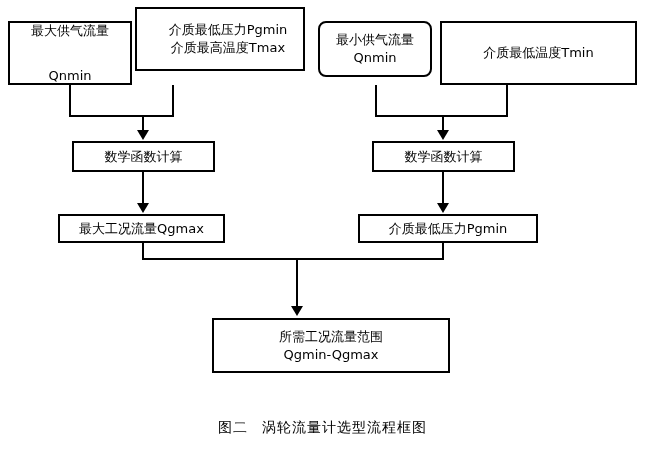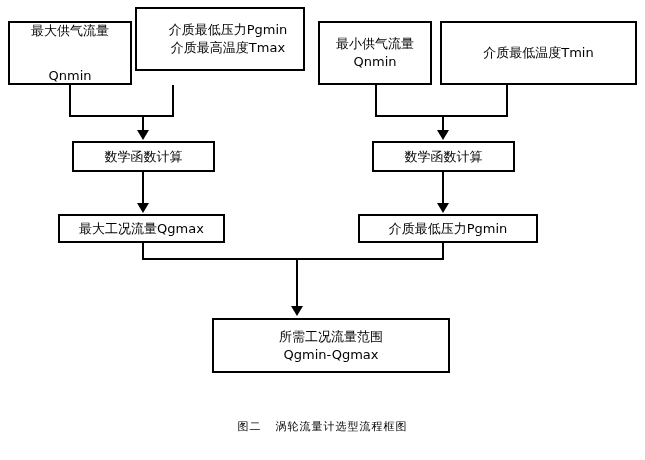--- a/index.html
+++ b/index.html
@@ -28,21 +28,21 @@
     color: #000000;
     line-height: 1.35;
     z-index: 3;
   }
   .node .ln {
     display: block;
     white-space: nowrap;
   }
   .t1 { left: 8px;   top: 21px;  width: 124px; height: 64px; font-size: 13px; gap: 27px; }
   .t2 { left: 135px; top: 7px;  width: 170px; height: 64px; font-size: 13px; padding-left: 16px; }
-  .t3 { left: 318px; top: 21px;  width: 114px; height: 64px; font-size: 13px; }
+  .t3 { left: 318px; top: 21px;  width: 114px; height: 56px; font-size: 13px; border-radius: 8px; }
   .t4 { left: 440px; top: 21px;  width: 197px; height: 64px; font-size: 13px; }
 
   .p1 { left: 72px;  top: 141px; width: 143px; height: 31px; font-size: 13px; }
   .p2 { left: 372px; top: 141px; width: 143px; height: 31px; font-size: 13px; }
 
   .r1 { left: 58px;  top: 214px; width: 167px; height: 29px; font-size: 13px; }
   .r2 { left: 358px; top: 214px; width: 180px; height: 29px; font-size: 13px; }
 
   .out { left: 212px; top: 318px; width: 238px; height: 55px; font-size: 13px; }
 
@@ -70,21 +70,21 @@
     border-top: 10px solid #000000;
     z-index: 2;
   }
 
   .caption {
     position: absolute;
     left: 0;
     top: 419px;
     width: 645px;
     text-align: center;
-    font-size: 11px;
+    font-size: 14px;
     color: #000000;
     letter-spacing: 1px;
   }
   .caption .gap { display: inline-block; width: 14px; }
 </style>
 </head>
 <body>
 
 <div id="canvas">
 

